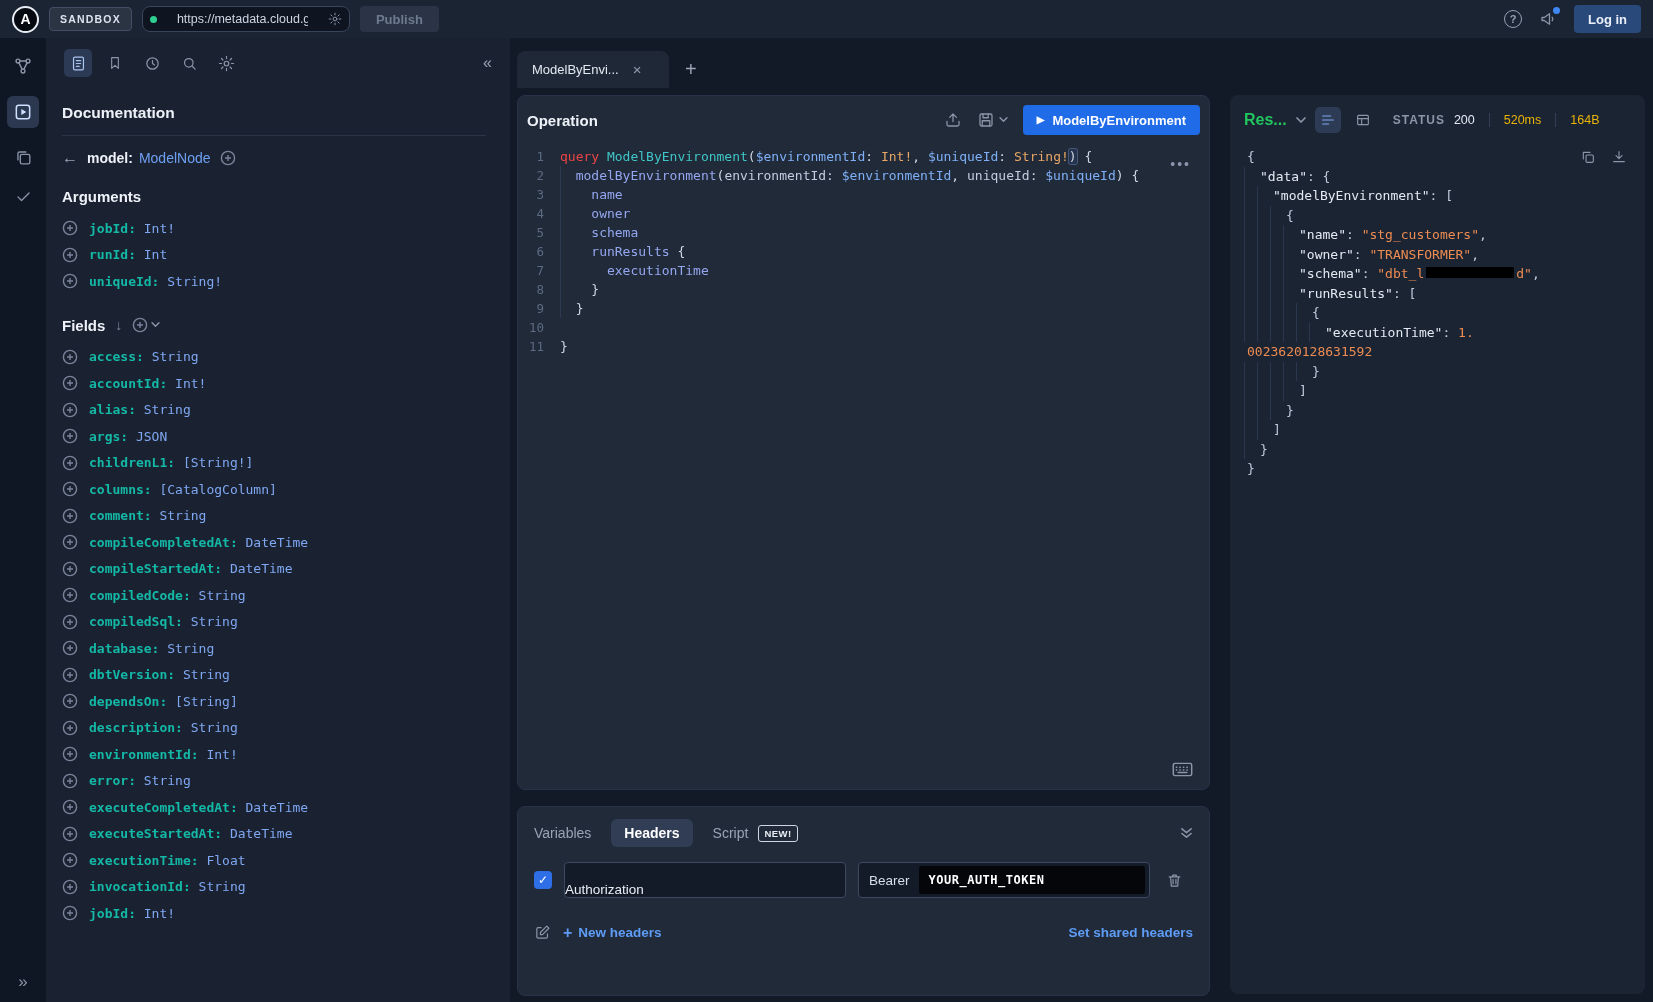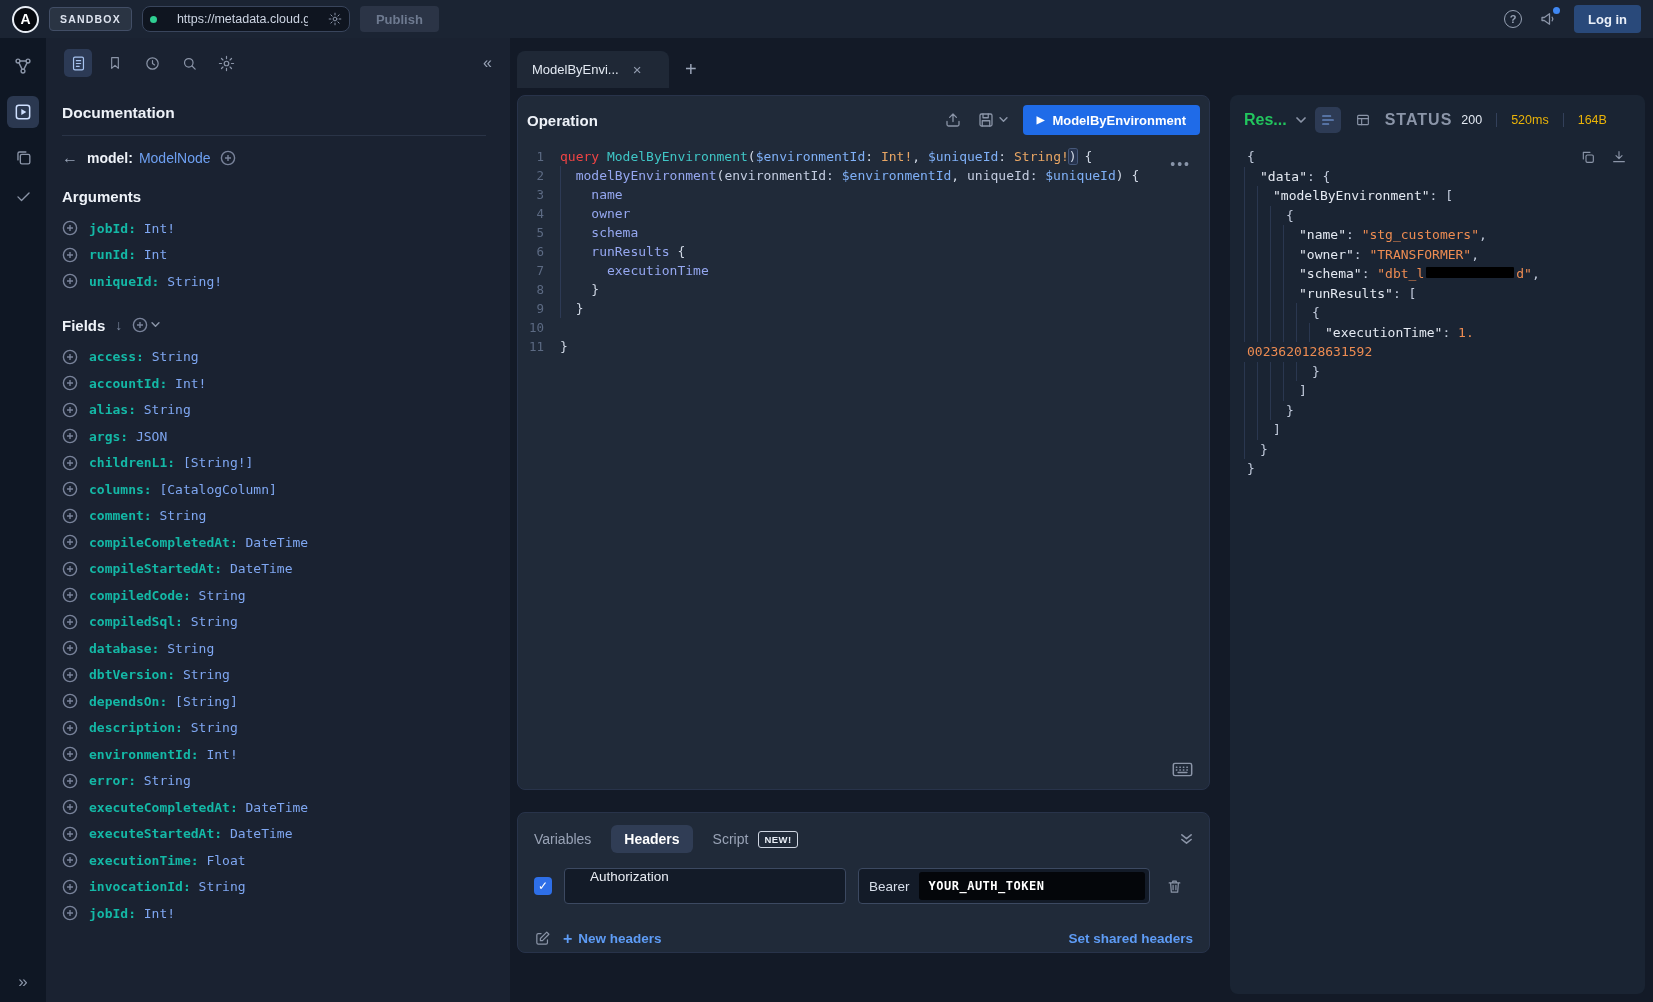--- a/index.html
+++ b/index.html
@@ -70,46 +70,46 @@
   .cl{display:flex;height:19px}
   .ln{width:42px;flex:none;text-align:right;padding-right:16px;color:#5c6a83;font-size:12.5px}
   .codeseg{white-space:pre}
   .kw{color:#ef4444}.opn{color:#3fc6c6}.vr{color:#7fb0f7}.ty{color:#e9a664}
   .pn{color:#cfd7e4}.fld{color:#95a7f0}.an{color:#c3cce0}
   .pm{color:#cfd7e4;box-shadow:0 0 0 1px #46587a;border-radius:2px;background:#26334e}
   .g{display:inline-block;border-left:1px solid #2d3a55;height:19px;margin-right:-1px;vertical-align:top}
   .more{position:absolute;top:60px;right:18px;color:#8995aa;font-size:14px;letter-spacing:2px}
   .kbd{position:absolute;right:16px;bottom:12px}
 
-  .req-card{margin:22px 10px 0 7px;height:141px;background:#202a39;border:1px solid #28334a;border-radius:8px;padding:12px 16px;display:flex;flex-direction:column}
+  .req-card{margin:16px 10px 0 7px;height:190px;background:#202a39;border:1px solid #28334a;border-radius:8px;padding:12px 16px;display:flex;flex-direction:column}
   .req-tabs{display:flex;align-items:center;gap:20px}
   .rtab{font-size:14px;color:#99a3b6}
   .rtab.active{background:#303d55;border-radius:6px;padding:6px 13px;color:#fff;font-weight:600}
   .scriptgrp{display:flex;align-items:center;gap:10px}
   .newb{border:1px solid #cfd6e2;border-radius:3px;font-size:9.5px;font-weight:bold;color:#e8edf5;padding:2px 5px;letter-spacing:.5px}
   .req-collapse{margin-left:auto}
   .hdr-row{display:flex;align-items:center;gap:12px;margin-top:15px}
   .cb{width:18px;height:18px;background:#2e6fe8;border-radius:4px;color:#fff;font-size:12px;display:flex;align-items:center;justify-content:center;flex:none}
-  .keyin{width:282px;height:36px;background:#131b28;border:1px solid #3c4961;border-radius:4px;display:flex;align-items:flex-start;padding:0 25px;font-size:13.5px;color:#e9edf4}
+  .keyin{width:282px;height:36px;background:#131b28;border:1px solid #3c4961;border-radius:4px;display:flex;align-items:flex-end;padding:0 0;font-size:13.5px;color:#e9edf4}
   .valin{width:292px;height:36px;background:#131b28;border:1px solid #3c4961;border-radius:4px;display:flex;align-items:center;padding:0 4px 0 10px;gap:9px;font-size:13.5px;color:#d8dfeb}
   .token{flex:1;height:28px;background:#04060a;border-radius:3px;display:flex;align-items:center;padding:0 10px;color:#fff;font-family:"DejaVu Sans Mono",monospace;font-size:12px;font-weight:bold;letter-spacing:.5px}
   .trash{margin-left:4px}
   .req-footer{display:flex;align-items:center;gap:12px;margin-top:26px}
   .link{color:#5e9cf6;font-size:13.5px;font-weight:600;display:flex;align-items:center;gap:6px}
   .plus-sm{font-size:16px;line-height:1}
   .shared{margin-left:auto}
 
   
   .resp{flex:1;margin:57px 8px 8px 10px;background:#1a2433;border-radius:8px;padding:12px 14px;display:flex;flex-direction:column;min-width:0}
   .resp-head{display:flex;align-items:center;gap:9px;flex:none}
   .resp-title{font-size:16px;font-weight:bold;color:#22c55e}
   .rtile{width:26px;height:26px;border-radius:5px;display:flex;align-items:center;justify-content:center}
   .rtile.active{background:#2d3b55}
   .rtile.active .ic{stroke:#7fa9f2}
-  .status-lbl{font-size:16px;letter-spacing:1px;color:#8b95a8;font-weight:bold;}
+  .status-lbl{font-size:12px;letter-spacing:1px;color:#8b95a8;font-weight:bold;margin-left:8px}
   .status-val{font-size:12.5px;color:#e3e9f2}
   .sep{width:1px;height:14px;background:#33405a;margin:0 5px}
   .metric{font-size:12.5px;color:#eab308}
   .resp-body{position:relative;flex:1;margin-top:14px;font-family:"DejaVu Sans Mono",monospace;font-size:13px;line-height:19.5px;color:#dbe2ec;overflow:hidden}
   .resp-actions{position:absolute;top:2px;right:4px;display:flex;gap:15px}
   .jl{display:flex;min-height:19.5px}
   .ind{width:13px;flex:none;border-left:1px solid #2a3750}
   .segw{white-space:pre;padding-left:3px}
   .segw span{white-space:pre}
   .jk{color:#e4e9f2}.jp{color:#c2cbdc}.js{color:#ee8c52}.jn{color:#ee8c52}

